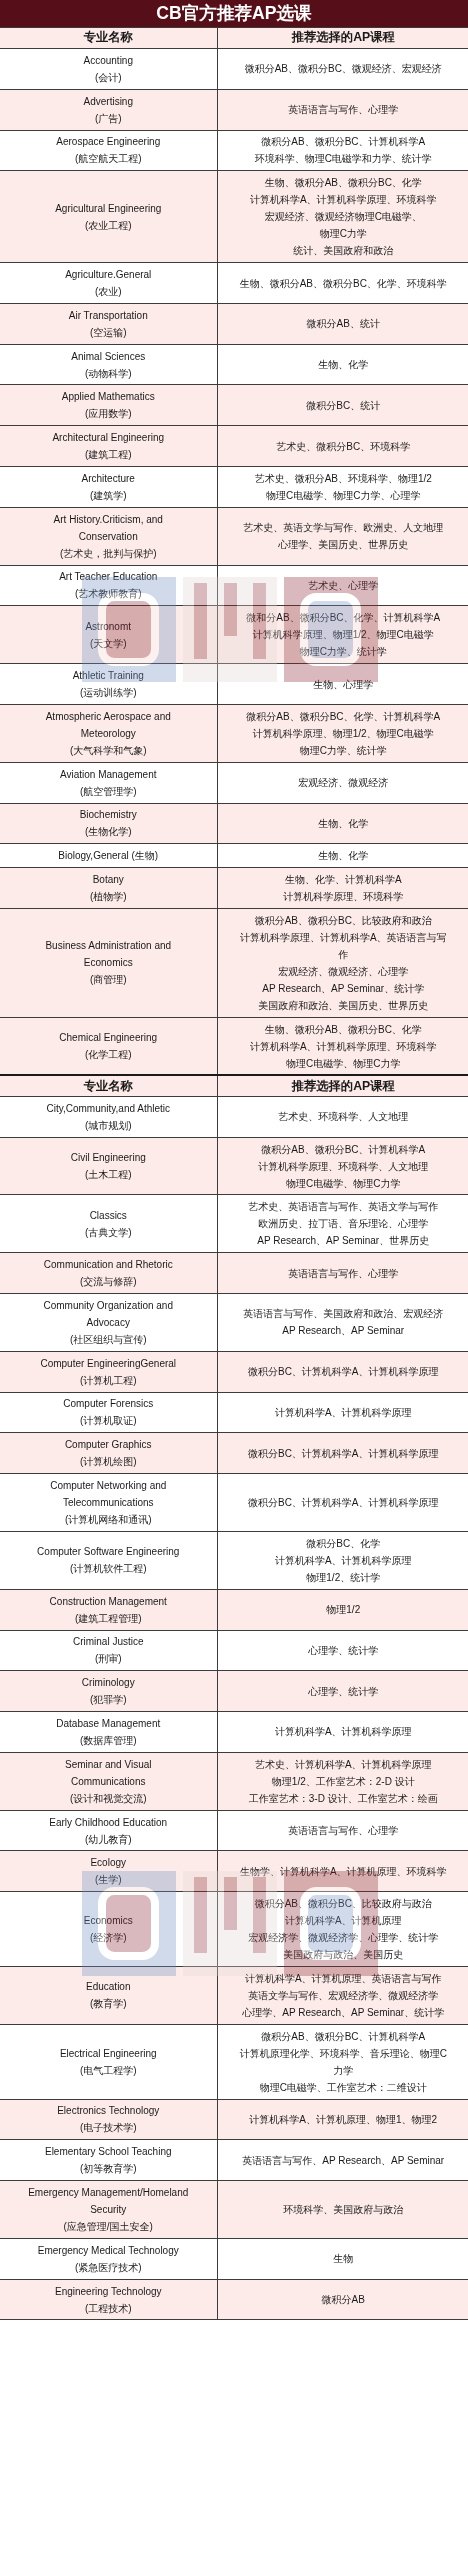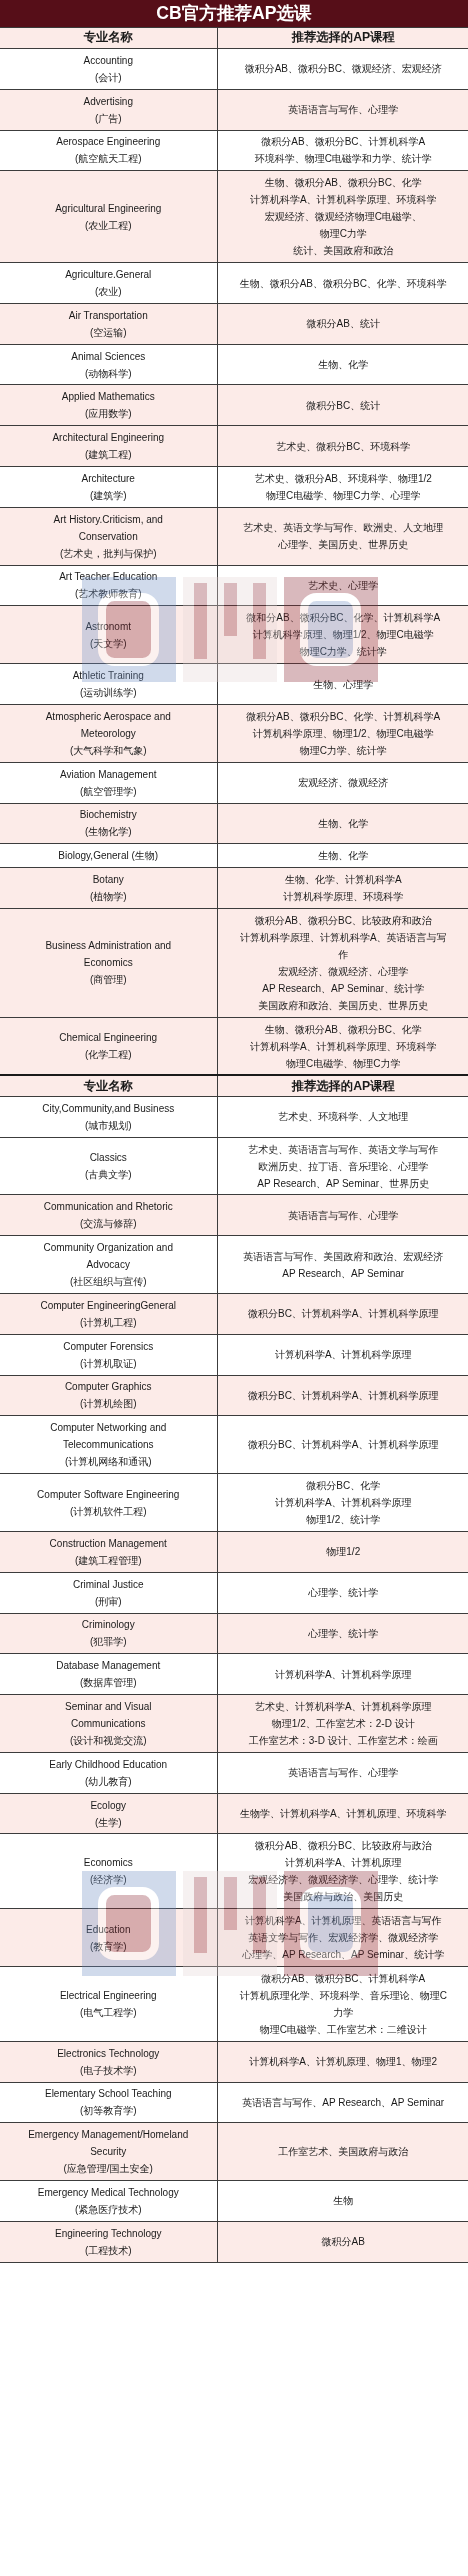--- a/index.html
+++ b/index.html
@@ -271,25 +271,36 @@
             <span class="line">计算机科学A、计算机科学原理、环境科学</span>
             <span class="line">物理C电磁学、物理C力学</span>
           </td>
         </tr>
         <tr class="section-header">
           <th class="h1">专业名称</th>
           <th>推荐选择的AP课程</th>
         </tr>
         <tr class="odd">
           <td class="major">
-            <span class="line">City,Community,and Business</span>
+            <span class="line">City,Community,and Athletic</span>
             <span class="line">(城市规划)</span>
           </td>
           <td>
             <span class="line">艺术史、环境科学、人文地理</span>
+          </td>
+        </tr>
+        <tr class="even">
+          <td class="major">
+            <span class="line">Civil Engineering</span>
+            <span class="line">(土木工程)</span>
+          </td>
+          <td>
+            <span class="line">微积分AB、微积分BC、计算机科学A</span>
+            <span class="line">计算机科学原理、环境科学、人文地理</span>
+            <span class="line">物理C电磁学、物理C力学</span>
           </td>
         </tr>
         <tr class="odd">
           <td class="major">
             <span class="line">Classics</span>
             <span class="line">(古典文学)</span>
           </td>
           <td>
             <span class="line">艺术史、英语语言与写作、英语文学与写作</span>
             <span class="line">欧洲历史、拉丁语、音乐理论、心理学</span>
@@ -483,21 +494,21 @@
             <span class="line">英语语言与写作、AP Research、AP Seminar</span>
           </td>
         </tr>
         <tr class="even">
           <td class="major">
             <span class="line">Emergency Management/Homeland</span>
             <span class="line">Security</span>
             <span class="line">(应急管理/国土安全)</span>
           </td>
           <td>
-            <span class="line">工作室艺术、美国政府与政治</span>
+            <span class="line">环境科学、美国政府与政治</span>
           </td>
         </tr>
         <tr class="odd">
           <td class="major">
             <span class="line">Emergency Medical Technology</span>
             <span class="line">(紧急医疗技术)</span>
           </td>
           <td>
             <span class="line">生物</span>
           </td>

